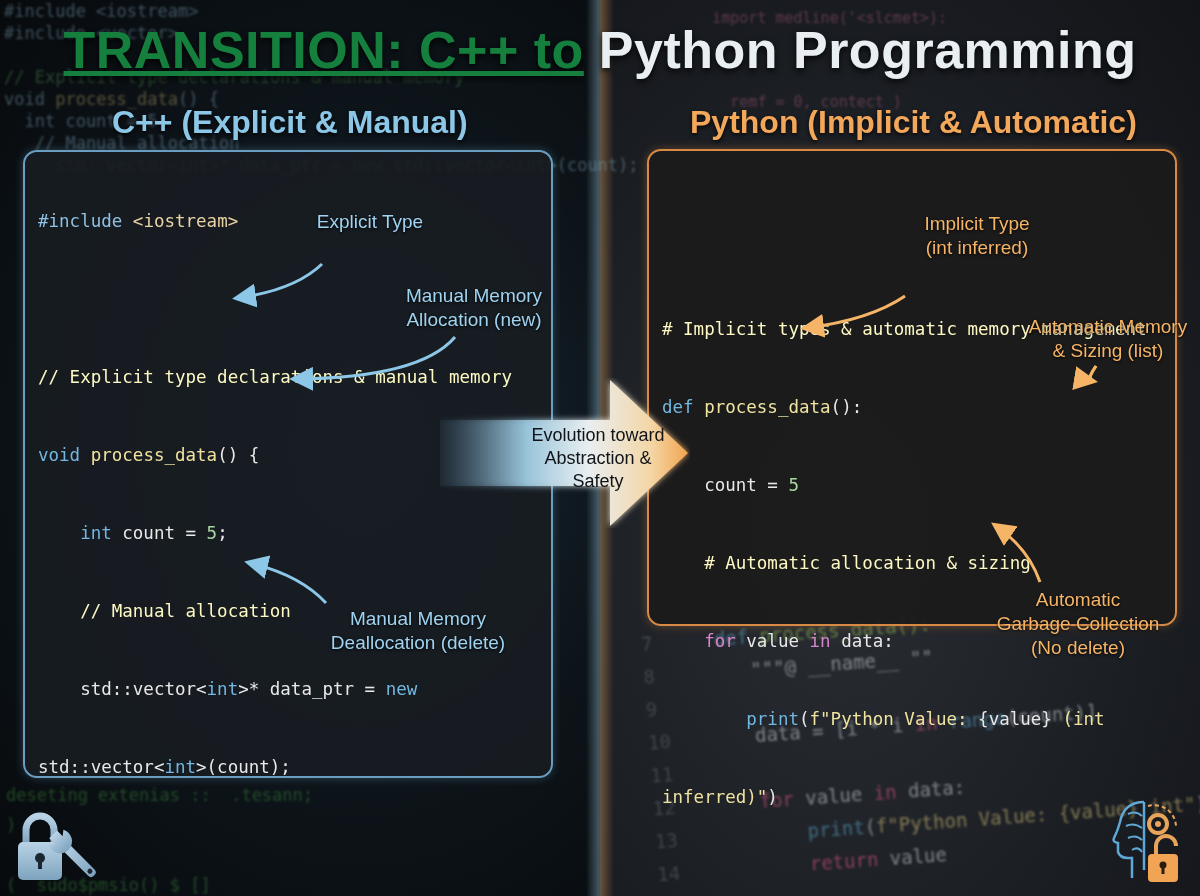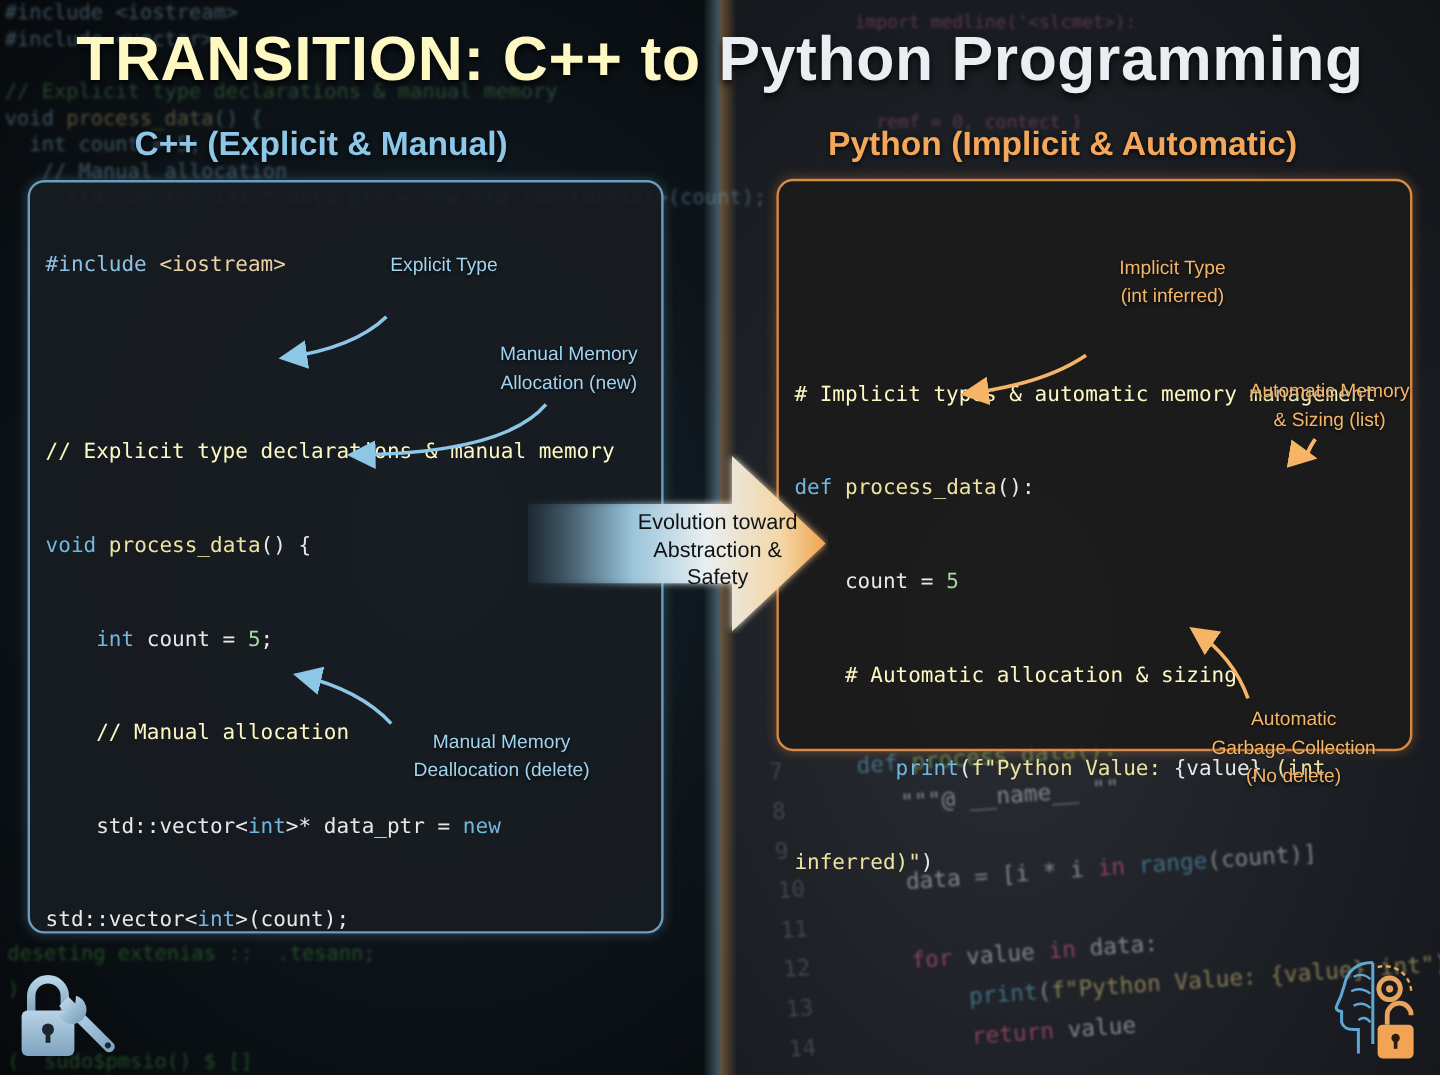--- a/index.html
+++ b/index.html
@@ -24,23 +24,23 @@
     transform: rotate(-4deg); transform-origin: left top; opacity: 0.55; filter: blur(1px); }
   .bg-code-right-bottom .ln { color: #5c646c; display: inline-block; width: 50px; }
   .bg-code-right-bottom .k { color: #5ea9cf; }
   .bg-code-right-bottom .f { color: #8fc15a; }
   .bg-code-right-bottom .p { color: #e05a8a; }
   .bg-code-right-bottom .s { color: #d8c37a; }
 
   .main-title { position: absolute; left: 0; top: 20px; width: 1200px; text-align: center;
     font-size: 52px; font-weight: bold; letter-spacing: 0.5px;
     color: #e8eef2; text-shadow: 0 3px 6px rgba(0,0,0,0.8); }
-  .main-title .t-left { color: #fef9c3; }
-
-  .panel-title { position: absolute; font-size: 28px; font-weight: bold; text-shadow: 0 2px 4px rgba(0,0,0,0.8); }
+  .main-title .t-left { color: #15803d; text-decoration: underline; }
+
+  .panel-title { position: absolute; font-size: 32px; font-weight: bold; text-shadow: 0 2px 4px rgba(0,0,0,0.8); }
   .panel-title.cpp { left: 112px; top: 104px; color: #8cc7e8; }
   .panel-title.py { left: 690px; top: 104px; color: #f2a75a; }
 
   .code-box { position: absolute; border-radius: 14px; border: 2px solid; }
   .code-box.cpp { left: 23px; top: 150px; width: 530px; height: 628px;
     background: rgba(24,28,34,0.92); border-color: #6a9ec0; box-shadow: 0 0 10px rgba(106,158,192,0.35); }
   .code-box.py { left: 647px; top: 149px; width: 530px; height: 477px;
     background: rgba(28,27,27,0.93); border-color: #d88a45; box-shadow: 0 0 10px rgba(216,138,69,0.35); }
 
   .code { position: absolute; font-family: "DejaVu Sans Mono", monospace; font-size: 17.5px; line-height: 26px; color: #e8e8e8; white-space: pre; }
@@ -51,21 +51,21 @@
   .c-pre { color: #8fc1e3; }
   .c-hdr { color: #e9d3a5; }
   .c-cmt { color: #fef9c3; }
   .c-kw { color: #72b7e0; }
   .c-fn { color: #efe3a0; }
   .c-num { color: #a8d8a0; }
   .c-str { color: #efe3a0; }
   .c-pk { color: #d985c9; }
   .c-bi { color: #69c5c9; }
 
-  .anno { position: absolute; font-size: 16px; line-height: 24px; text-align: center; text-shadow: 0 1px 3px rgba(0,0,0,0.9); }
+  .anno { position: absolute; font-size: 19px; line-height: 24px; text-align: center; text-shadow: 0 1px 3px rgba(0,0,0,0.9); }
   .anno.blue { color: #9fd3f0; }
   .anno.orange { color: #f5b466; }
 
   .arrows { position: absolute; left: 0; top: 0; width: 1200px; height: 896px; pointer-events: none; }
 
   .evo-arrow { position: absolute; left: 440px; top: 378px; width: 250px; height: 150px; }
   .evo-text { position: absolute; left: 510px; top: 424px; width: 176px; text-align: center;
     font-size: 18px; line-height: 23px; color: #101418; font-weight: normal; }
 
   .icon-lock-wrench { position: absolute; left: 14px; top: 808px; width: 88px; height: 80px; }
@@ -140,20 +140,21 @@
   
   
   
 </div>
 
 <div class="code py">
   <div class="line c-cmt"># Implicit types &amp; automatic memory management</div>
   <div class="line"><span class="c-kw">def</span> <span class="c-fn">process_data</span>():</div>
   <div class="line">    count = <span class="c-num">5</span></div>
   <div class="line c-cmt">    # Automatic allocation &amp; sizing</div>
+  <div class="line">    <span class="c-pk">for</span> value <span class="c-pk">in</span> data:</div>
   <div class="line">        <span class="c-kw">print</span>(<span class="c-str">f"Python Value: </span>{value}<span class="c-str"> (int</span></div>
   <div class="line"><span class="c-str">inferred)"</span>)</div>
   
   
   
   
   
   
 </div>
 

